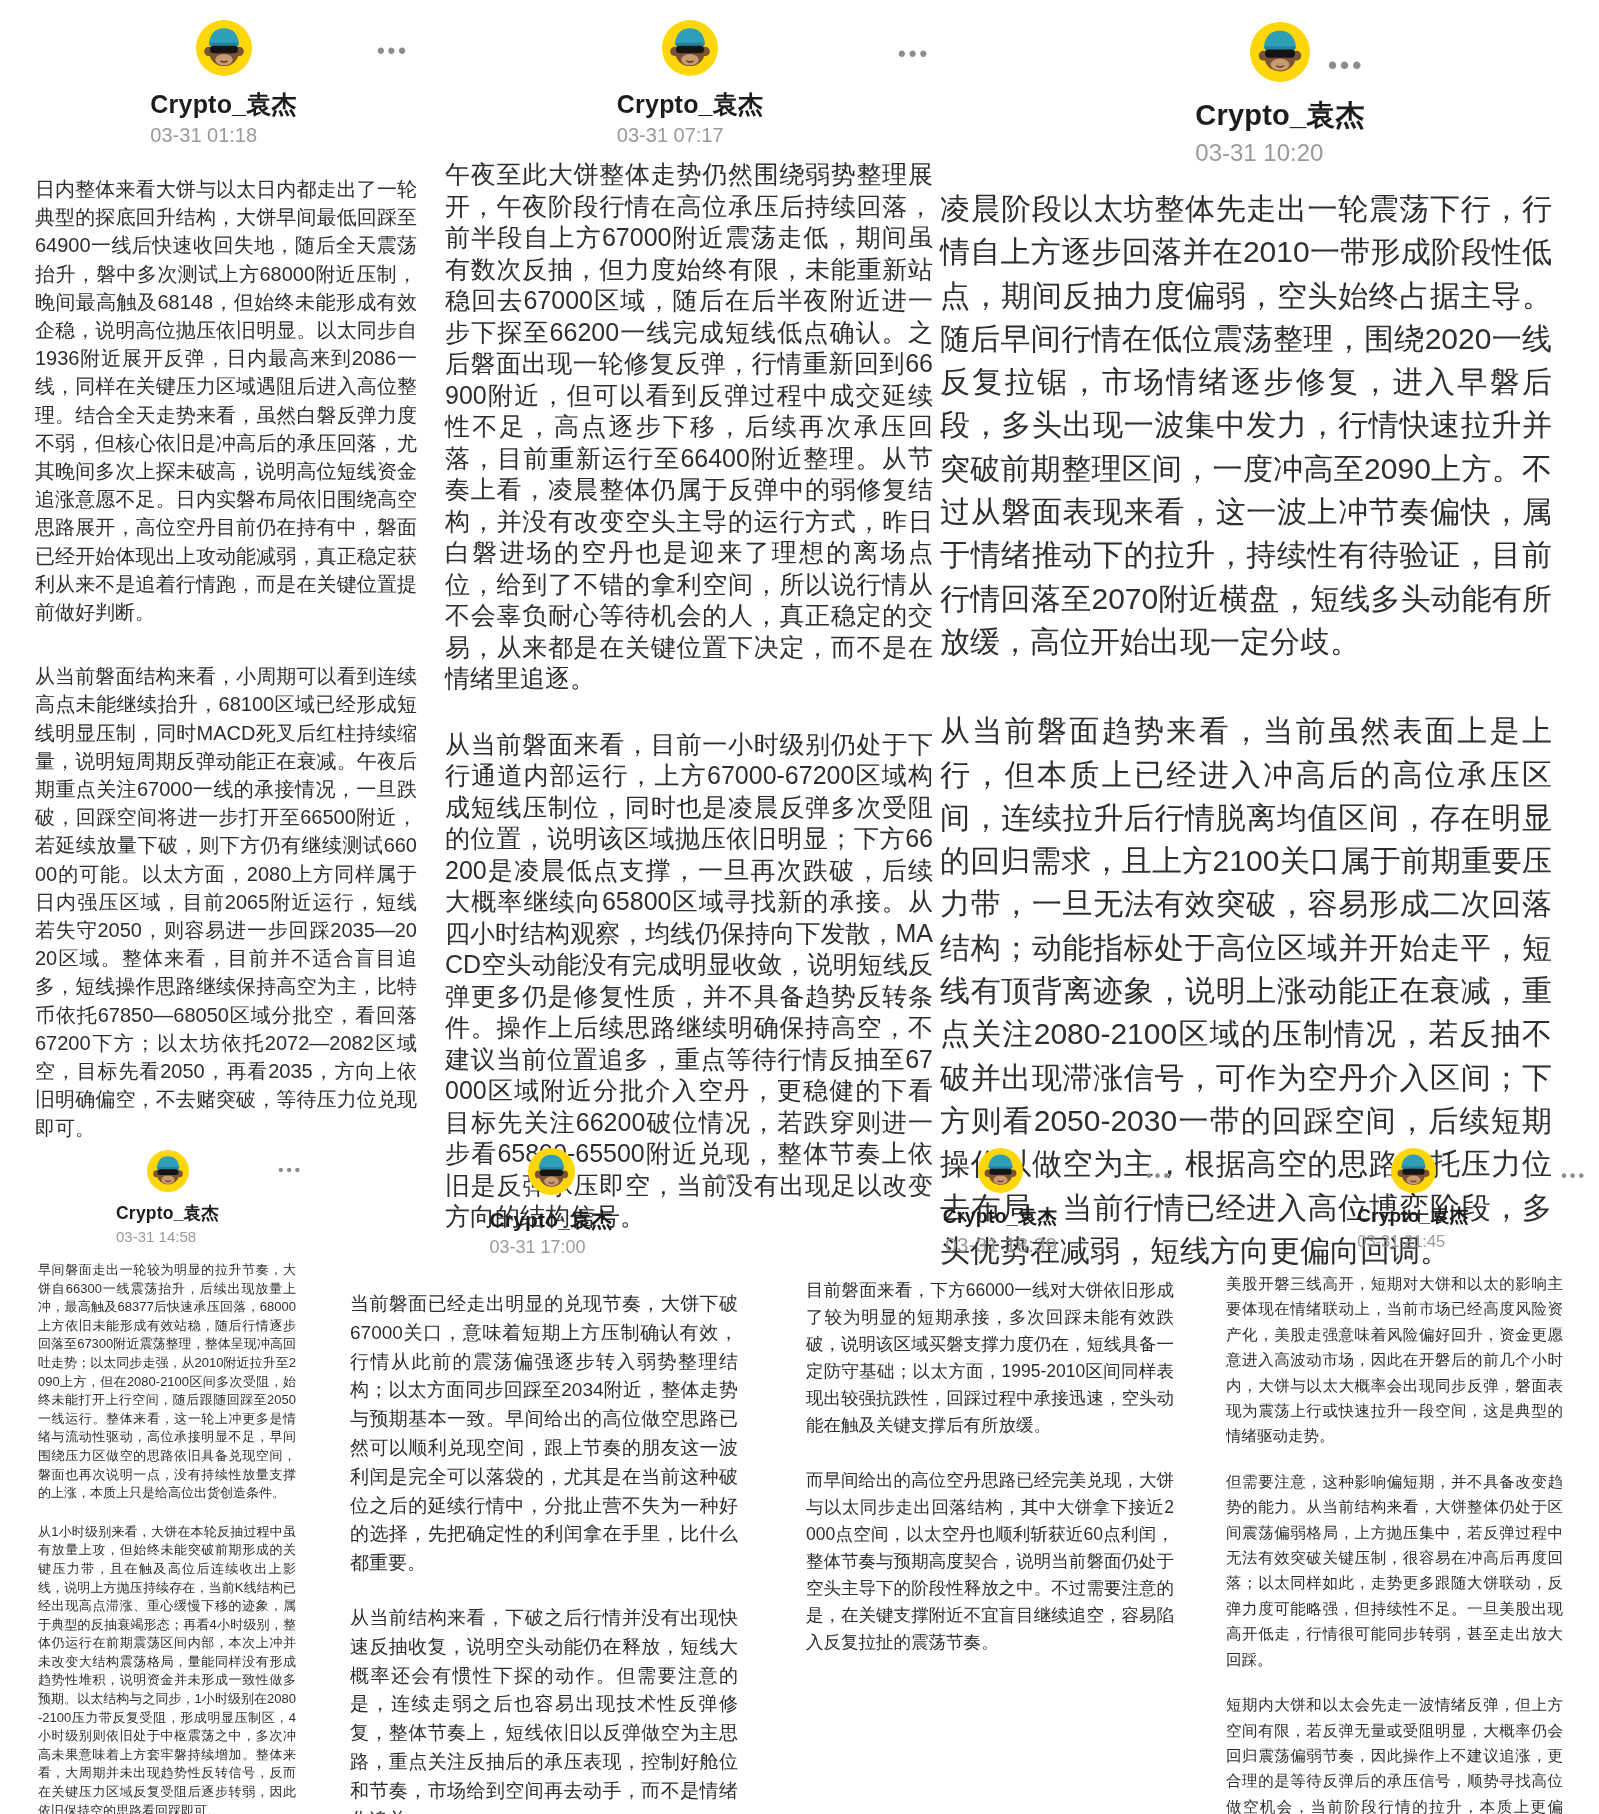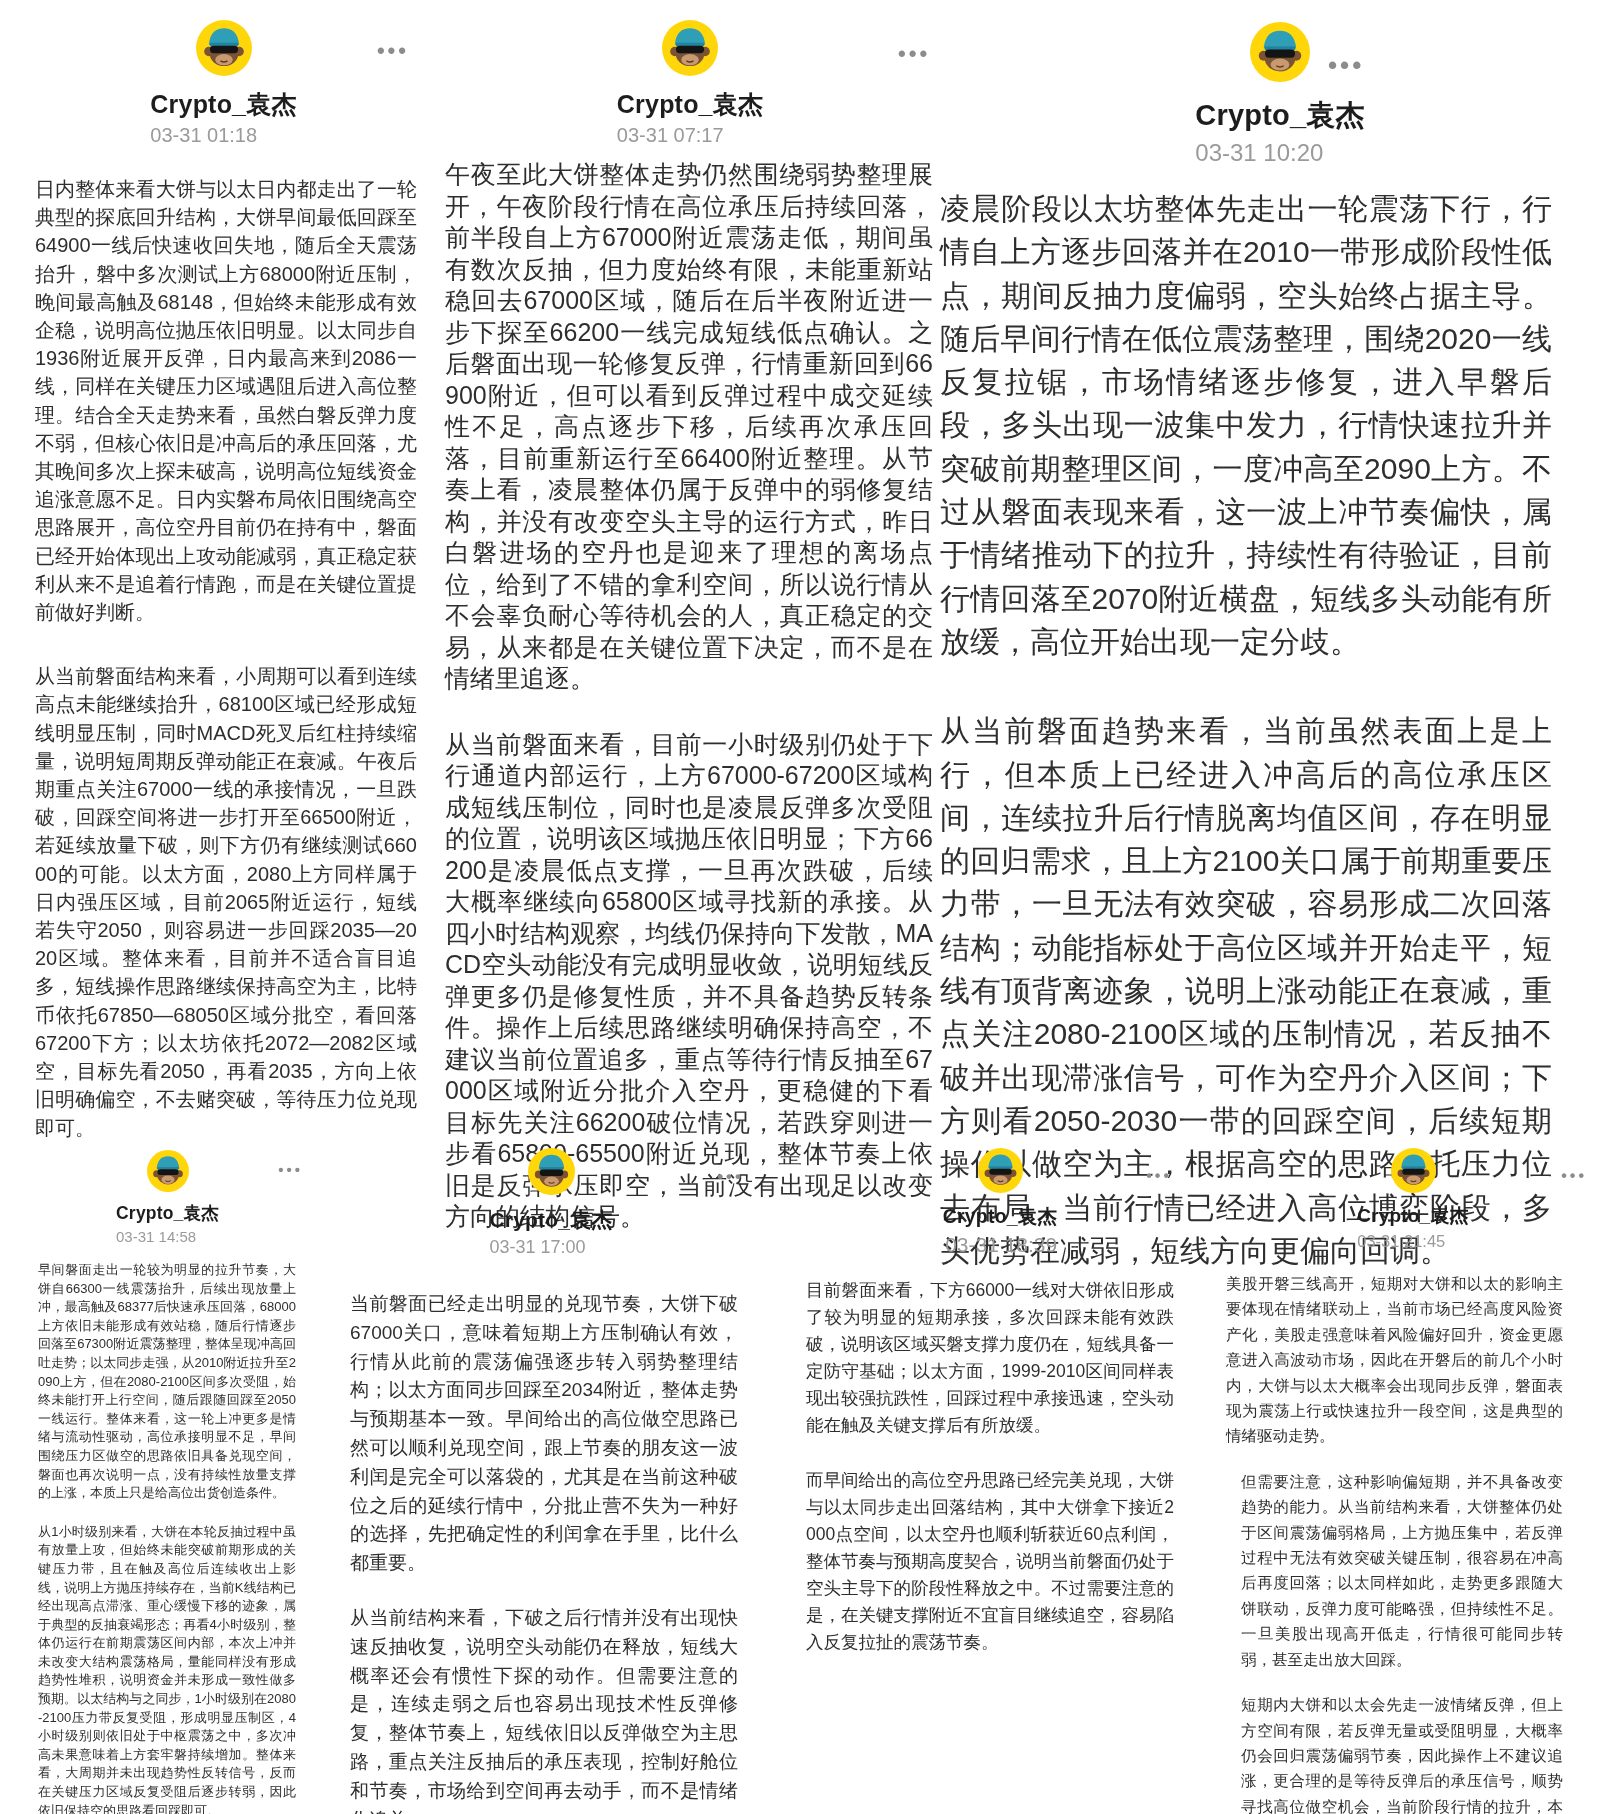--- a/index.html
+++ b/index.html
@@ -77,21 +77,21 @@
   .p6 .body p + p{margin-top:28px;}
 
   
   .p7{left:1225px;top:1140px;width:374px;}
   .p7 .hd{margin:8px 0 0 2px;gap:10px;}
   .p7 .avatar svg{width:45px;height:45px;}
   .p7 .name{font-size:19px;}
   .p7 .time{font-size:16.5px;}
   .p7 .menu{right:12px;top:28px;font-size:16px;}
   .p7 .body{margin:20px 0 0 1px;width:337px;font-size:15.5px;line-height:25.4px;}
-  .p7 .body p + p{margin-top:20px;margin-left:15px;}
+  .p7 .body p + p{margin-top:20px;}
 </style>
 </head>
 <body>
 
 <div class="stage">
 
   <article class="post p1">
     <header class="hd">
       <span class="avatar">
         <svg viewBox="0 0 48 48">
@@ -241,21 +241,21 @@
             <path d="M21 35 Q24 37 27 35" stroke="#5A3A22" stroke-width="1.2" fill="none"></path>
           </svg>
       </span>
       <div class="meta">
         <div class="name">Crypto_袁杰</div>
         <div class="time">03-31 18:39</div>
       </div>
     </header>
     <span class="menu">•••</span>
     <div class="body">
-      <p>目前磐面来看，下方66000一线对大饼依旧形成了较为明显的短期承接，多次回踩未能有效跌破，说明该区域买磐支撑力度仍在，短线具备一定防守基础；以太方面，1999-2010区间同样表现出较强抗跌性，回踩过程中承接迅速，空头动能在触及关键支撑后有所放缓。</p>
+      <p>目前磐面来看，下方66000一线对大饼依旧形成了较为明显的短期承接，多次回踩未能有效跌破，说明该区域买磐支撑力度仍在，短线具备一定防守基础；以太方面，1995-2010区间同样表现出较强抗跌性，回踩过程中承接迅速，空头动能在触及关键支撑后有所放缓。</p>
       <p>而早间给出的高位空丹思路已经完美兑现，大饼与以太同步走出回落结构，其中大饼拿下接近2000点空间，以太空丹也顺利斩获近60点利闰，整体节奏与预期高度契合，说明当前磐面仍处于空头主导下的阶段性释放之中。不过需要注意的是，在关键支撑附近不宜盲目继续追空，容易陷入反复拉扯的震荡节奏。</p>
     </div>
   </article>
 
   <article class="post p7">
     <header class="hd">
       <span class="avatar">
         <svg viewBox="0 0 48 48">
             <circle cx="24" cy="24" r="24" fill="#FFD60A"></circle>
             <circle cx="11" cy="27" r="4" fill="#7A5236"></circle>

